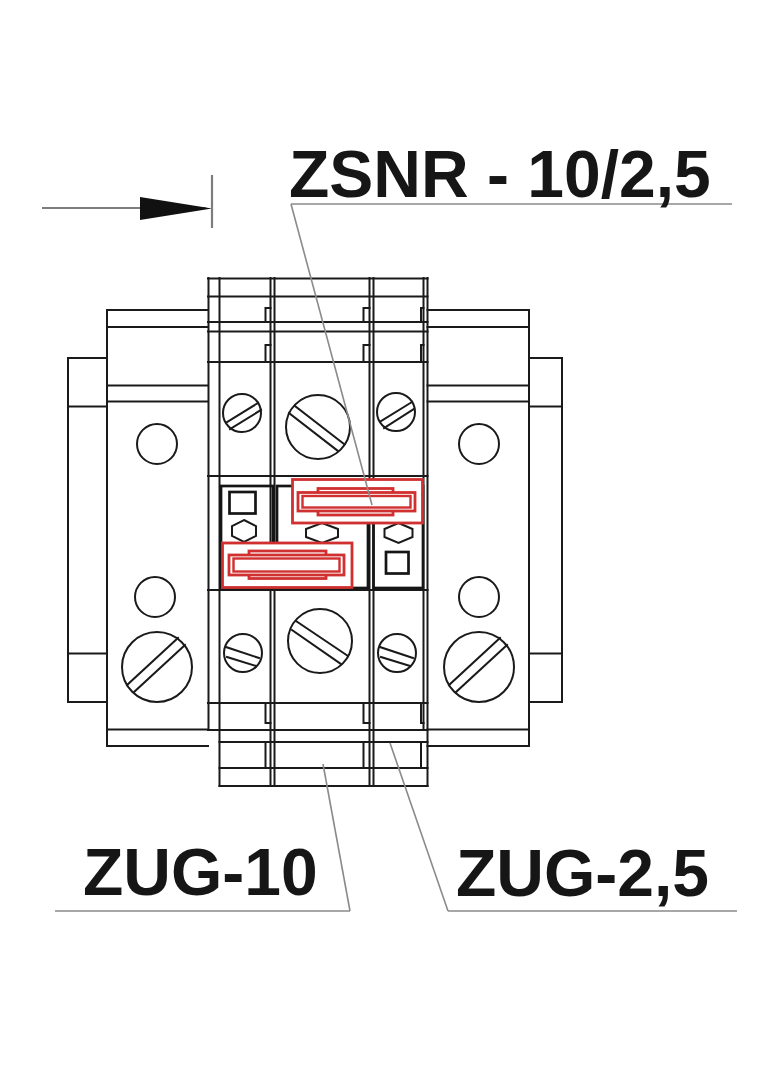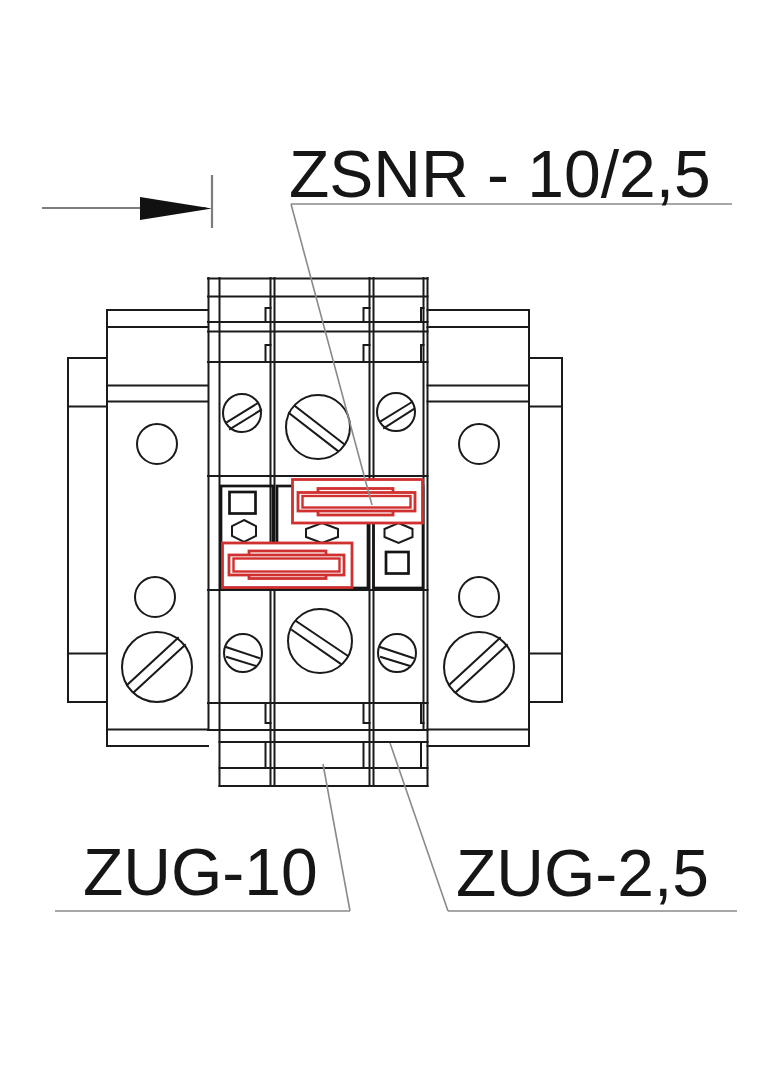--- a/index.html
+++ b/index.html
@@ -1,16 +1,16 @@
 <!DOCTYPE html>
 <html><head>
 <meta charset="utf-8">
 <style>
   html,body{margin:0;padding:0;background:#ffffff;}
-  .stage{position:relative;width:764px;height:1066px;background:#ffffff;overflow:hidden;}
+  .stage{position:relative;width:764px;height:1066px;background:#ffffff;overflow:hidden;font-weight:bold;}
   svg{display:block;}
   .ln{stroke:#1a1a1a;stroke-width:2;fill:none;stroke-linecap:square;}
   .lnf{stroke:#1a1a1a;stroke-width:2;fill:#ffffff;}
   .cage{stroke:#151515;stroke-width:2.7;fill:none;}
   .cagef{stroke:#151515;stroke-width:2.7;fill:#ffffff;}
   .redbox{stroke:#d13030;stroke-width:2.8;fill:#ffffff;}
   .redline{stroke:#d13030;stroke-width:2.4;fill:none;}
   .gray{stroke:#8a8a8a;stroke-width:1.6;fill:none;}
   .grayb{stroke:#7d7d7d;stroke-width:2.2;fill:none;}
   .lbl{font-family:"Liberation Sans","DejaVu Sans",sans-serif;font-size:66px;fill:#161616;letter-spacing:0px;}

